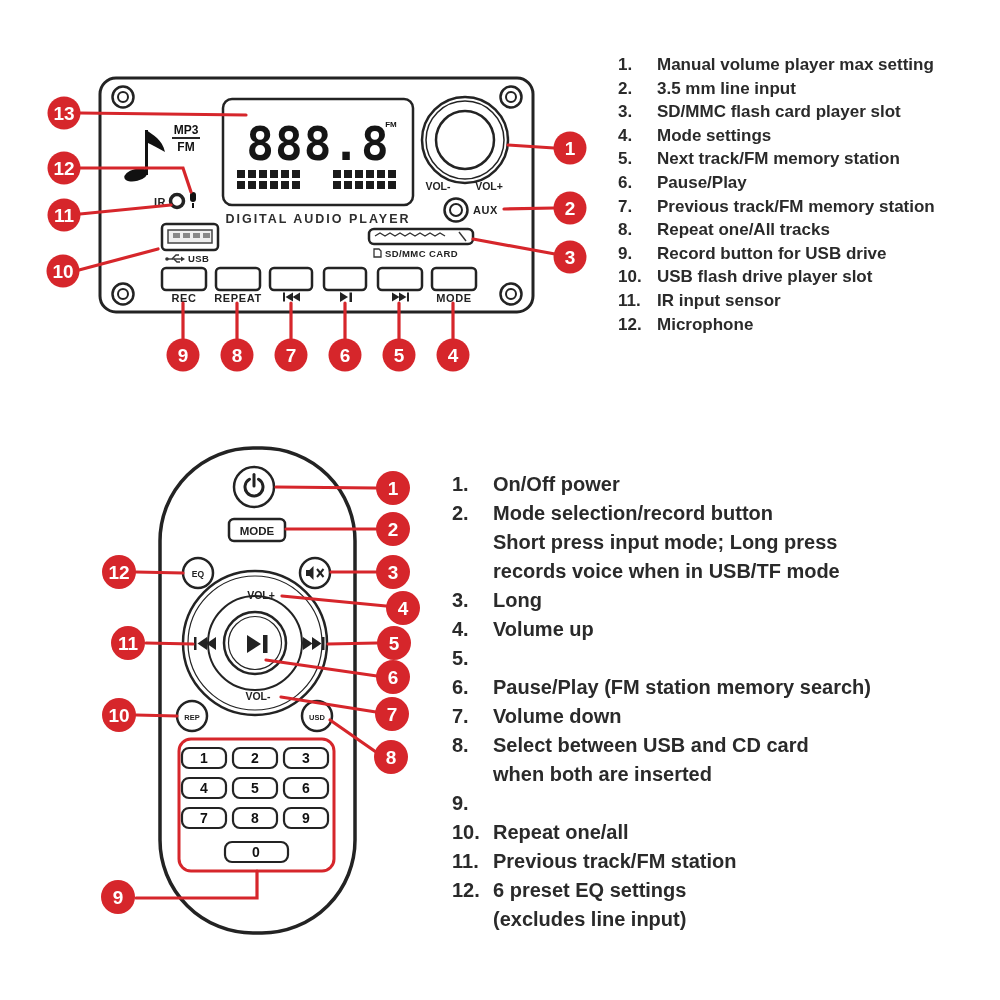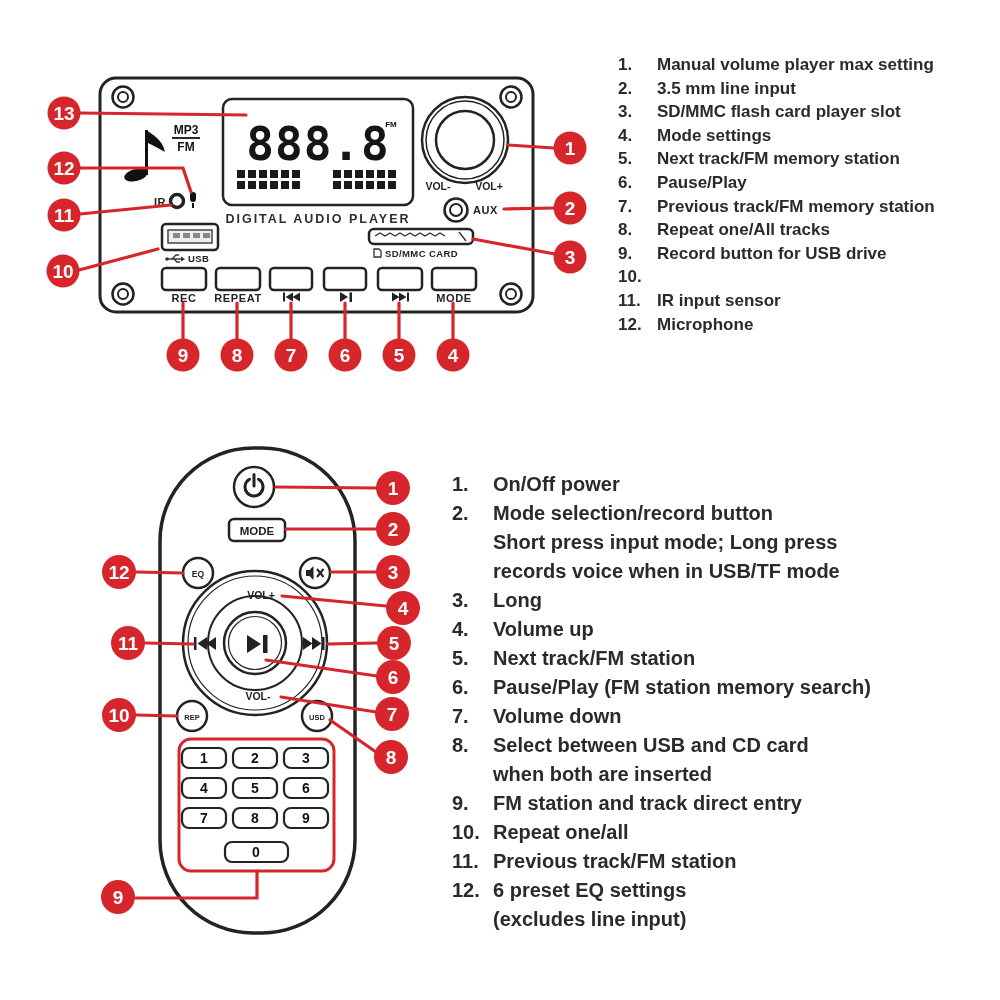--- a/index.html
+++ b/index.html
@@ -411,20 +411,21 @@
   <div class="lrow">
       <span class="lnum">8.</span>
       <span class="ltext">Repeat one/All tracks</span>
     </div>
   <div class="lrow">
       <span class="lnum">9.</span>
       <span class="ltext">Record button for USB drive</span>
     </div>
   <div class="lrow">
       <span class="lnum">10.</span>
+      <span class="ltext">USB flash drive player slot</span>
     </div>
   <div class="lrow">
       <span class="lnum">11.</span>
       <span class="ltext">IR input sensor</span>
     </div>
   <div class="lrow">
       <span class="lnum">12.</span>
       <span class="ltext">Microphone</span>
     </div>
 </div>
@@ -443,38 +444,36 @@
   <div class="lrow">
       <span class="lnum">3.</span>
       <span class="ltext">Long</span>
     </div>
   <div class="lrow">
       <span class="lnum">4.</span>
       <span class="ltext">Volume up</span>
     </div>
   <div class="lrow">
       <span class="lnum">5.</span>
-      <span class="ltext">Next track/FM station</span>
     </div>
   <div class="lrow">
       <span class="lnum">6.</span>
       <span class="ltext">Pause/Play (FM station memory search)</span>
     </div>
   <div class="lrow">
       <span class="lnum">7.</span>
       <span class="ltext">Volume down</span>
     </div>
   <div class="lrow">
       <span class="lnum">8.</span>
       <span class="ltext">Select between USB and CD card
 when both are inserted</span>
     </div>
   <div class="lrow">
       <span class="lnum">9.</span>
-      <span class="ltext">FM station and track direct entry</span>
     </div>
   <div class="lrow">
       <span class="lnum">10.</span>
       <span class="ltext">Repeat one/all</span>
     </div>
   <div class="lrow">
       <span class="lnum">11.</span>
       <span class="ltext">Previous track/FM station</span>
     </div>
   <div class="lrow">

